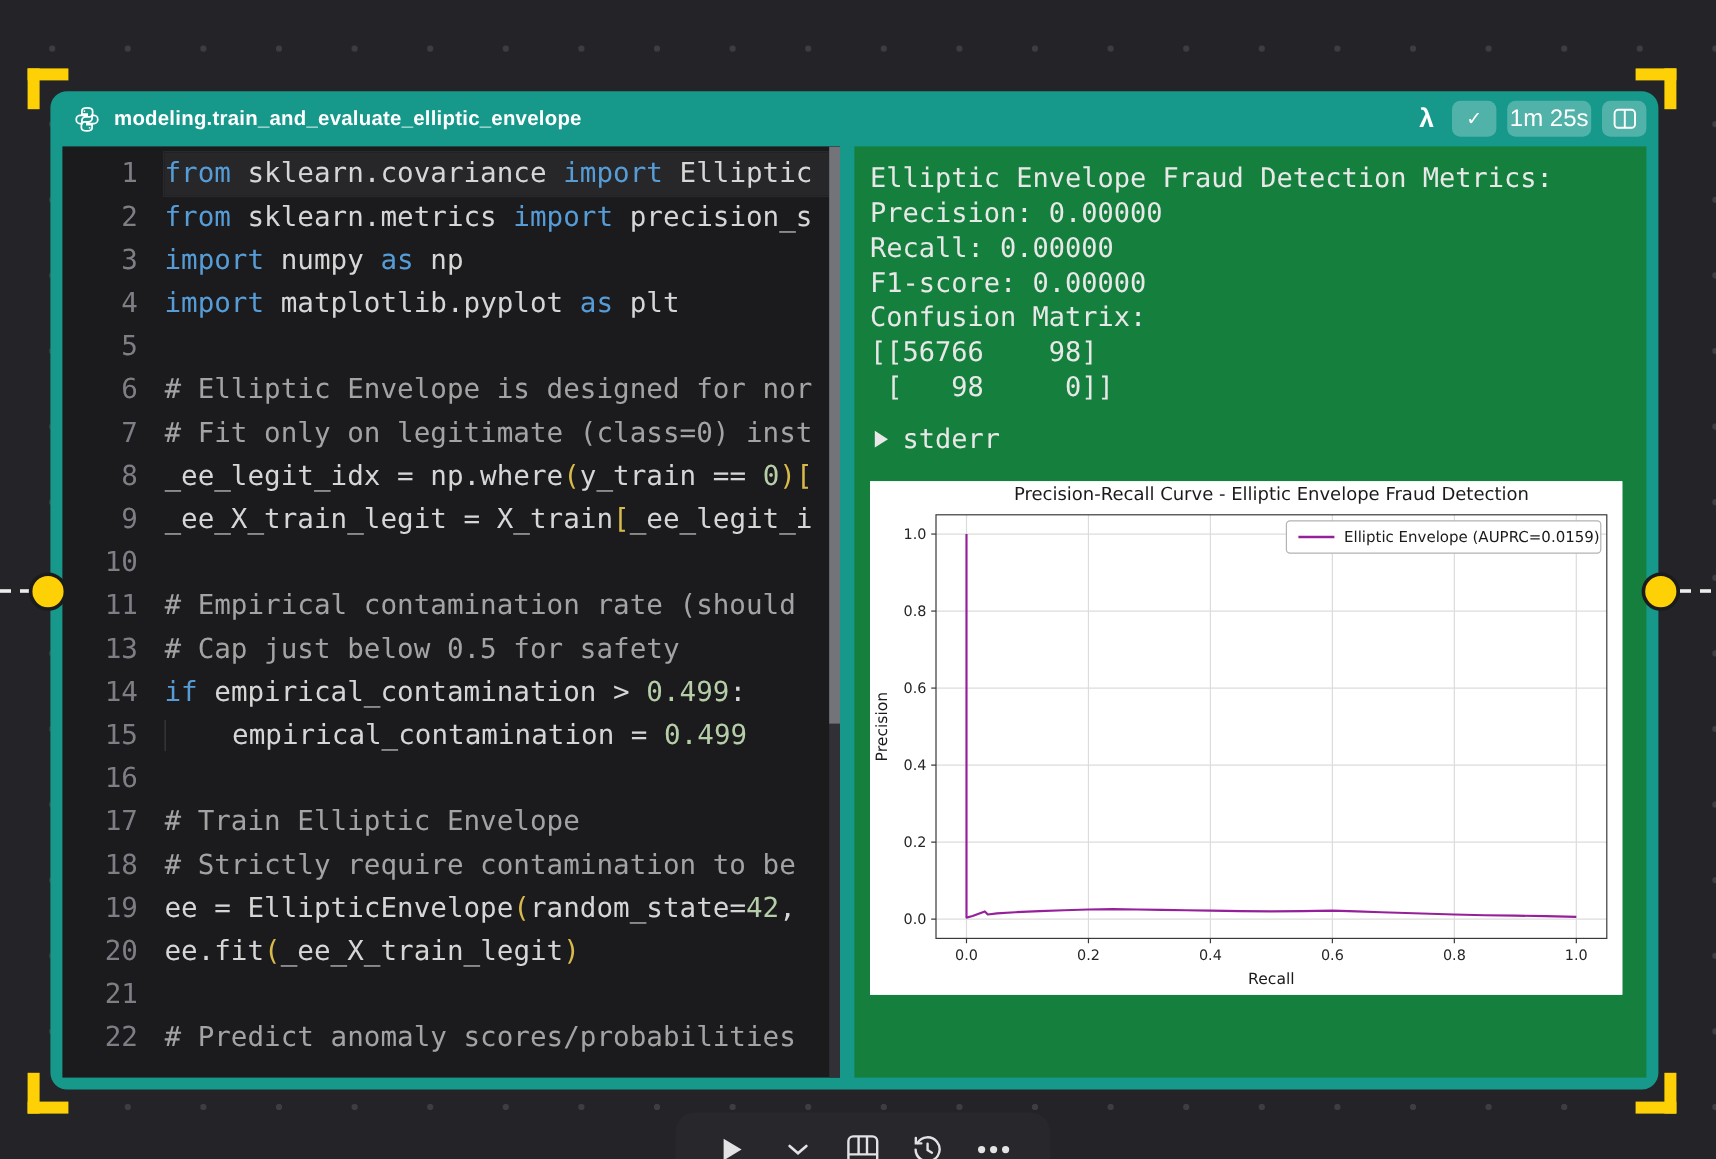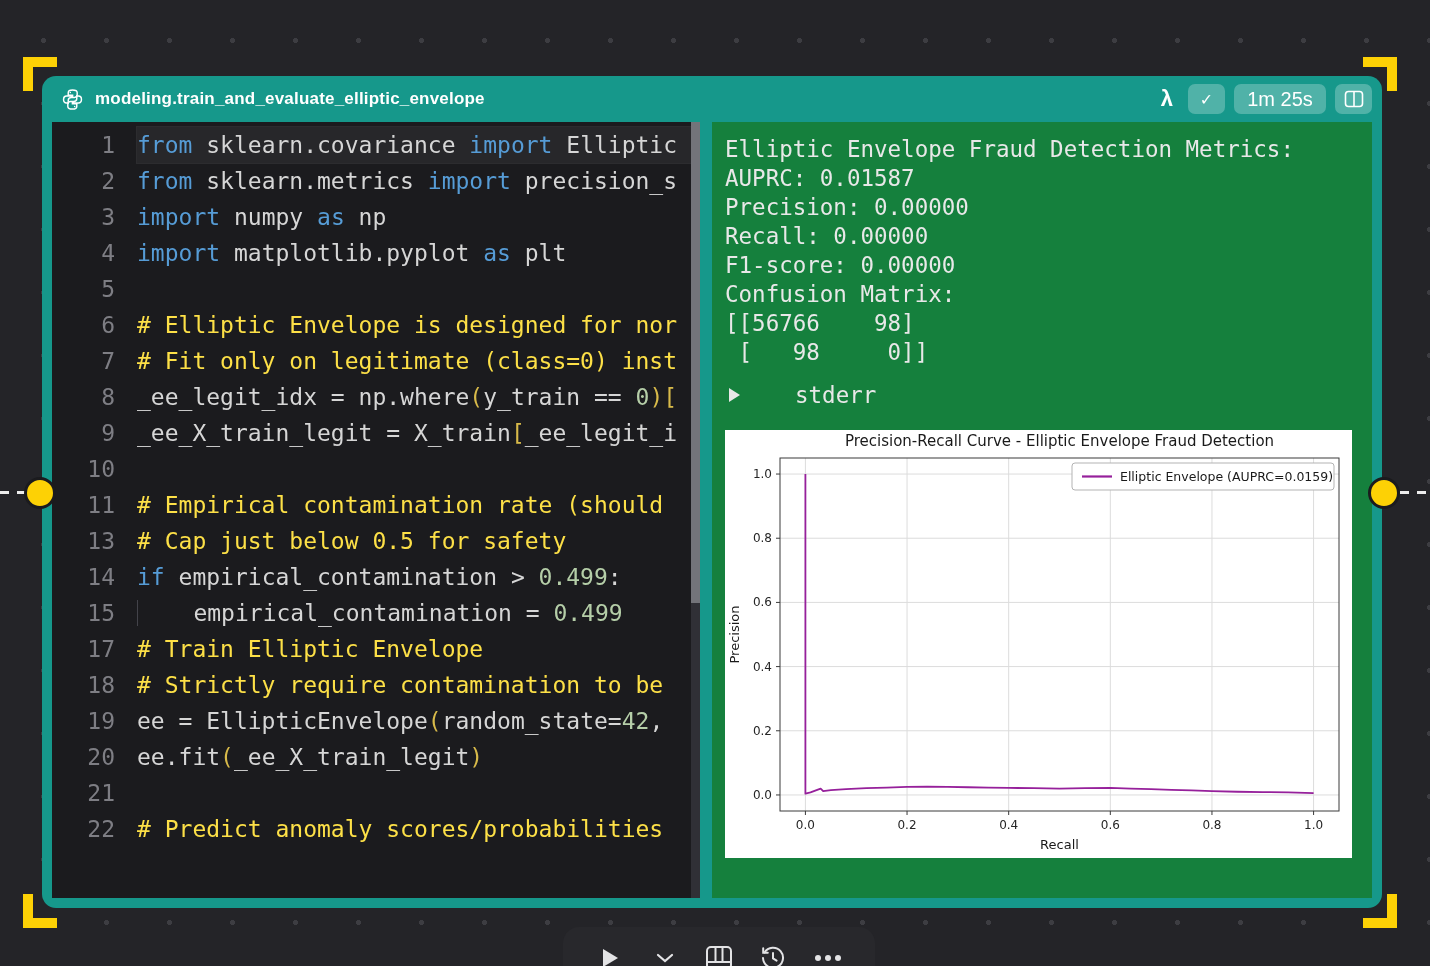--- a/index.html
+++ b/index.html
@@ -34,49 +34,49 @@
           display:flex; flex-direction:column; overflow:hidden; }
   .card-header { height:46px; flex:none; display:flex; align-items:center;
                  padding:0 10px 0 18px; color:#fff; }
   .card-title { font-size:17px; font-weight:700; letter-spacing:.2px; margin-left:10px;
                 white-space:nowrap; }
   .header-right { margin-left:auto; display:flex; align-items:center; gap:9px; }
   .lambda { font-size:22px; font-weight:700; margin-right:6px; }
   .hbtn { background:rgba(255,255,255,.25); border:none; border-radius:7px; height:30px;
           display:flex; align-items:center; justify-content:center; color:#fff; cursor:pointer; }
   .hbtn.check { width:37px; font-size:16px; }
-  .hbtn.badge { width:92px; font-size:20px; font-weight:400; }
+  .hbtn.badge { width:70px; font-size:20px; font-weight:400; }
   .hbtn.split { width:37px; }
 
   .card-body { flex:1; display:flex; padding:0 10px 10px 10px; min-height:0; }
 
   
   .code-panel { width:648px; flex:none; background:#1b1b1e; position:relative;
                 overflow:hidden; padding-top:5px;
                 font-family:"DejaVu Sans Mono", monospace; font-size:23px; }
   .code-line { display:flex; height:36px; line-height:36px; white-space:pre; }
   .ln { width:85px; flex:none; text-align:right; padding-right:22px; color:#7e7e84; }
   .lc { flex:1; overflow:hidden; white-space:pre; min-width:0; }
   .code-line.current .lc { background:rgba(255,255,255,.055);
                            box-shadow:0 0 0 1px rgba(255,255,255,.08); }
   .tok-k { color:#569cd6; } .tok-b { color:#569cd6; }
-  .tok-c { color:#fde047;text-align:right; } .tok-n { color:#b5cea8; }
+  .tok-c { color:#a3a3a3;text-align:right; } .tok-n { color:#b5cea8; }
   .tok-p { color:#d8ba4a; } .tok-t { color:#d6d6d6; }
   .tok-g { border-left:1px solid #43434a; }
   .vscroll { position:absolute; right:0; top:0; bottom:0; width:9px; background:#303036; }
   .vscroll .thumb { position:absolute; top:0; left:0; width:100%; height:62%; background:#73747a; }
 
   .divider { width:12px; flex:none; background:#16988b; }
 
   
   .out-panel { flex:1; background:#15803d; overflow:hidden; padding:13px 0 0 13px; min-width:0; }
   .out-text { font-family:"DejaVu Sans Mono", monospace; font-size:22.5px; color:#e8e8e8; }
   .out-line { line-height:29px; white-space:pre; }
   .stderr-row { display:flex; align-items:center; margin-top:15px; cursor:pointer;
-                font-family:"DejaVu Sans Mono", monospace; font-size:22.5px; color:#e8e8e8;gap:43px; }
+                font-family:"DejaVu Sans Mono", monospace; font-size:22.5px; color:#e8e8e8; }
   .tri { width:0; height:0; border-left:11px solid #e8e8e8; border-top:7px solid transparent;
          border-bottom:7px solid transparent; margin:0 12px 0 4px; }
   .plot-wrap { margin-top:22px; width:627px; height:428px; background:#fff; }
 
   
   .toolbar { position:absolute; left:563px; top:927px; width:312px; height:62px;
              background:#28282c; border-radius:16px; z-index:20;
              display:flex; align-items:center; justify-content:space-around; padding:0 20px; }
   .tbtn { background:none; border:none; cursor:pointer; display:flex; align-items:center;
           justify-content:center; width:34px; height:34px; }
@@ -132,38 +132,38 @@
           <div class="code-line"><span class="ln">5</span><span class="lc"></span></div>
           <div class="code-line"><span class="ln">6</span><span class="lc"><span class="tok-c"># Elliptic Envelope is designed for nor</span></span></div>
           <div class="code-line"><span class="ln">7</span><span class="lc"><span class="tok-c"># Fit only on legitimate (class=0) inst</span></span></div>
           <div class="code-line"><span class="ln">8</span><span class="lc"><span class="tok-t">_ee_legit_idx = np.where</span><span class="tok-p">(</span><span class="tok-t">y_train == </span><span class="tok-n">0</span><span class="tok-p">)[</span></span></div>
           <div class="code-line"><span class="ln">9</span><span class="lc"><span class="tok-t">_ee_X_train_legit = X_train</span><span class="tok-p">[</span><span class="tok-t">_ee_legit_i</span></span></div>
           <div class="code-line"><span class="ln">10</span><span class="lc"></span></div>
           <div class="code-line"><span class="ln">11</span><span class="lc"><span class="tok-c"># Empirical contamination rate (should</span></span></div>
           <div class="code-line"><span class="ln">13</span><span class="lc"><span class="tok-c"># Cap just below 0.5 for safety</span></span></div>
           <div class="code-line"><span class="ln">14</span><span class="lc"><span class="tok-k">if</span><span class="tok-t"> empirical_contamination &gt; </span><span class="tok-n">0.499</span><span class="tok-t">:</span></span></div>
           <div class="code-line"><span class="ln">15</span><span class="lc"><span class="tok-g">    </span><span class="tok-t">empirical_contamination = </span><span class="tok-n">0.499</span></span></div>
+          <div class="code-line"><span class="ln">16</span><span class="lc"></span></div>
           <div class="code-line"><span class="ln">17</span><span class="lc"><span class="tok-c"># Train Elliptic Envelope</span></span></div>
           <div class="code-line"><span class="ln">18</span><span class="lc"><span class="tok-c"># Strictly require contamination to be</span></span></div>
           <div class="code-line"><span class="ln">19</span><span class="lc"><span class="tok-t">ee = EllipticEnvelope</span><span class="tok-p">(</span><span class="tok-t">random_state=</span><span class="tok-n">42</span><span class="tok-t">,</span></span></div>
           <div class="code-line"><span class="ln">20</span><span class="lc"><span class="tok-t">ee.fit</span><span class="tok-p">(</span><span class="tok-t">_ee_X_train_legit</span><span class="tok-p">)</span></span></div>
           <div class="code-line"><span class="ln">21</span><span class="lc"></span></div>
           <div class="code-line"><span class="ln">22</span><span class="lc"><span class="tok-c"># Predict anomaly scores/probabilities</span></span></div>
         </div>
       <div class="vscroll">
         <div class="thumb"></div>
       </div>
     </div>
 
     <div class="divider"></div>
 
     <div class="out-panel">
       <div class="out-text" id="output-lines">
           <div class="out-line">Elliptic Envelope Fraud Detection Metrics:</div>
-          <div class="out-line">AUPRC: 0.01587</div>
           <div class="out-line">Precision: 0.00000</div>
           <div class="out-line">Recall: 0.00000</div>
           <div class="out-line">F1-score: 0.00000</div>
           <div class="out-line">Confusion Matrix:</div>
           <div class="out-line">[[56766    98]</div>
           <div class="out-line"> [   98     0]]</div>
         </div>
       <div class="stderr-row">
         <span class="tri"></span>
         <span>stderr</span>

